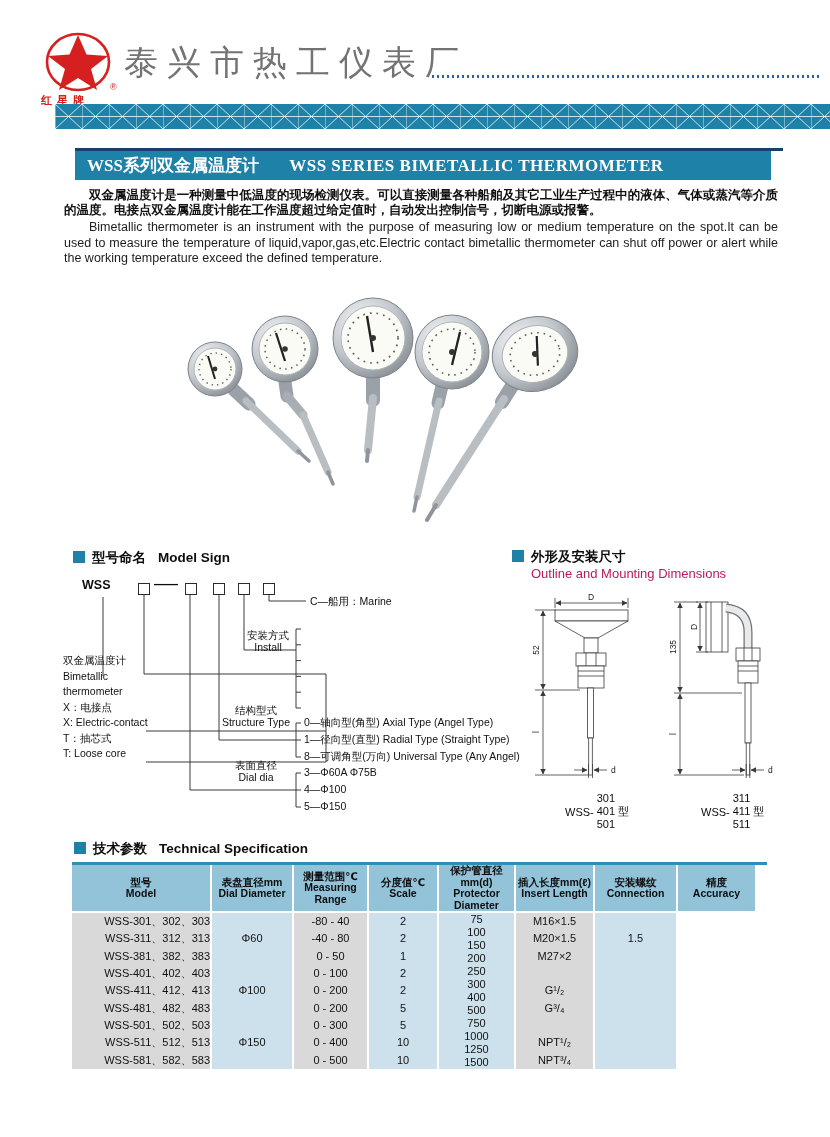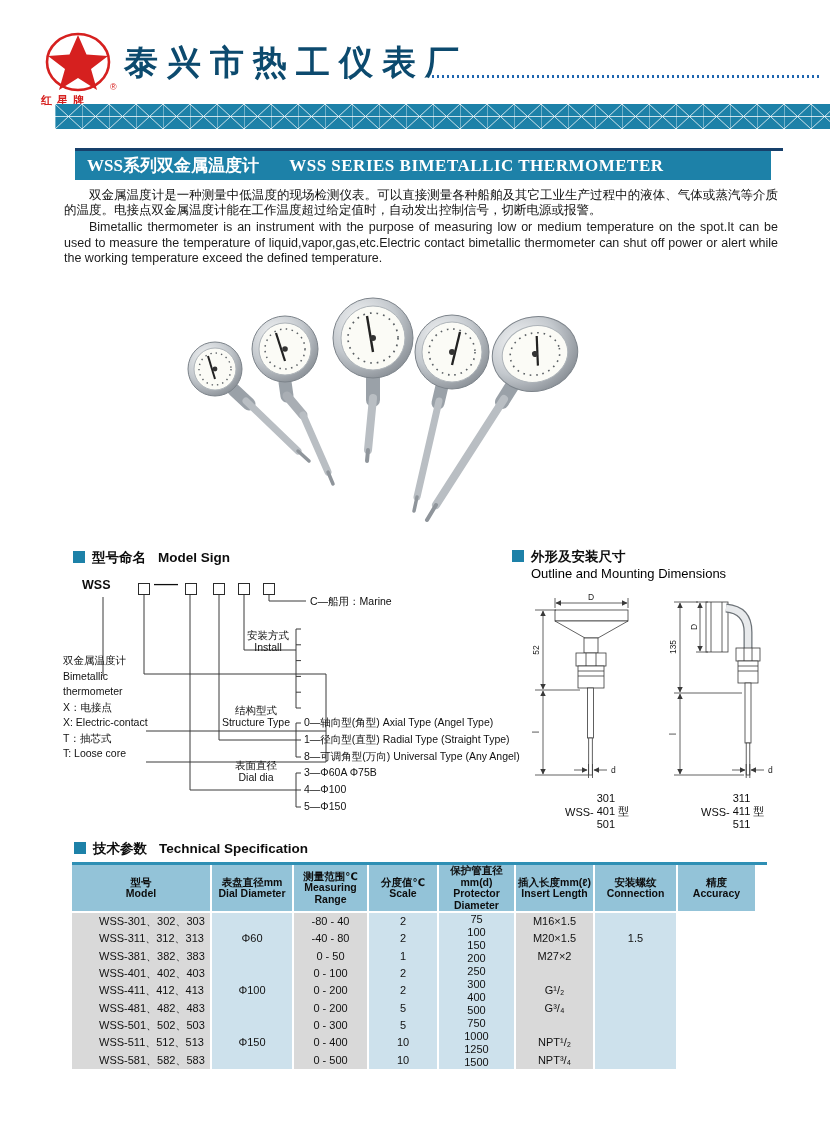--- a/index.html
+++ b/index.html
@@ -5,21 +5,21 @@
   html,body { margin:0; padding:0; background:#e8e8e8; }
   body { font-family:"Liberation Sans","DejaVu Sans",sans-serif; }
   #page {
     position:relative; width:830px; height:1137px; background:#fff;
     margin:0 auto; overflow:hidden; color:#111;
   }
   .abs { position:absolute; }
 
   
   #company-name {
-    left:124px; top:40px; font-size:34px; font-weight:700; color:#0c4a6e;
+    left:124px; top:40px; font-size:34px; font-weight:400; color:#737373;
     letter-spacing:9px; white-space:nowrap;
   }
   #brand-text {
     left:41px; top:93px; color:#d6201f; font-size:11px; font-weight:bold;
     letter-spacing:5px; white-space:nowrap;
   }
   #dotted-leader {
     left:432px; top:75px; width:388px; height:3px;
     background:repeating-linear-gradient(90deg,#1f66b0 0 2px,transparent 2px 5px);
   }
@@ -30,21 +30,21 @@
     left:75px; top:151px; width:696px; height:29px; background:#1d81a8;
     color:#fff; font-family:"Liberation Serif","DejaVu Serif",serif; font-weight:bold;
     font-size:17px; line-height:29px; padding-left:12px; box-sizing:border-box;
     white-space:nowrap;
   }
   #title-bar .en { margin-left:26px; letter-spacing:0.5px; }
 
   
   #intro { left:64px; top:188px; width:714px; }
   #intro-cn {
-    font-size:12.5px; font-weight:normal; line-height:15px; text-align:justify;
+    font-size:12.5px; font-weight:bold; line-height:15px; text-align:justify;
     text-indent:2em; color:#101010;
   }
   #intro-en {
     font-size:12.5px; line-height:15.5px; text-align:justify; text-indent:2em;
     color:#1c1c1c; margin-top:2px;
   }
 
   
   .sec-head { font-size:13.5px; font-weight:bold; color:#0d0d0d; white-space:nowrap; }
   .sec-head .sq {
@@ -81,21 +81,21 @@
   }
   .th {
     background:#93c3d8; display:flex; flex-direction:column; justify-content:center;
     align-items:center; font-size:10.5px; font-weight:bold; color:#0d0d0d;
   }
   .th div { line-height:11.5px; white-space:nowrap; }
   .col { font-size:11px; color:#111; }
   .col div { height:17.33px; line-height:17.33px; text-align:center; white-space:nowrap; }
   .col.gray { background:#d9d9d9; }
   .col.blue { background:#cde1ec; }
-  .col.model div { text-align:left; padding-left:27px; }
+  .col.model div { text-align:right; padding-left:27px; }
   .col.insert div { height:13px; line-height:13px; }
 
   svg text { font-family:"Liberation Sans","DejaVu Sans",sans-serif; }
 </style>
 </head>
 <body>
 
 <div id="page">
 
   <svg class="abs" style="left:38px;top:32px" width="84" height="62" viewBox="0 0 84 62">
@@ -263,21 +263,21 @@
         <div>3—Φ60A  Φ75B</div>
         <div>4—Φ100</div>
         <div>5—Φ150</div>
       </div>
   </div>
 
   <div class="abs" id="outline-panel">
     <div class="sec-head abs" style="left:2px;top:0">
       <span class="sq"></span><span>外形及安装尺寸</span>
     </div>
-    <div class="abs" style="left:21px;top:18px;font-size:13px;color:#000000">Outline and Mounting Dimensions</div>
+    <div class="abs" style="left:21px;top:18px;font-size:13px;color:#be185d">Outline and Mounting Dimensions</div>
 
     <svg class="abs" style="left:0;top:42px" width="320" height="196" viewBox="0 0 320 196">
       <defs>
         <marker id="arr" viewBox="0 0 10 10" refX="9" refY="5" markerWidth="7" markerHeight="7" orient="auto-start-reverse">
             <path d="M0,0 L10,5 L0,10 z" fill="#3a3a3a"></path>
           </marker>
       </defs>
       <g stroke="#3a3a3a" stroke-width="0.8" fill="none">
 
         <line x1="45" y1="18" x2="45" y2="8"></line>

